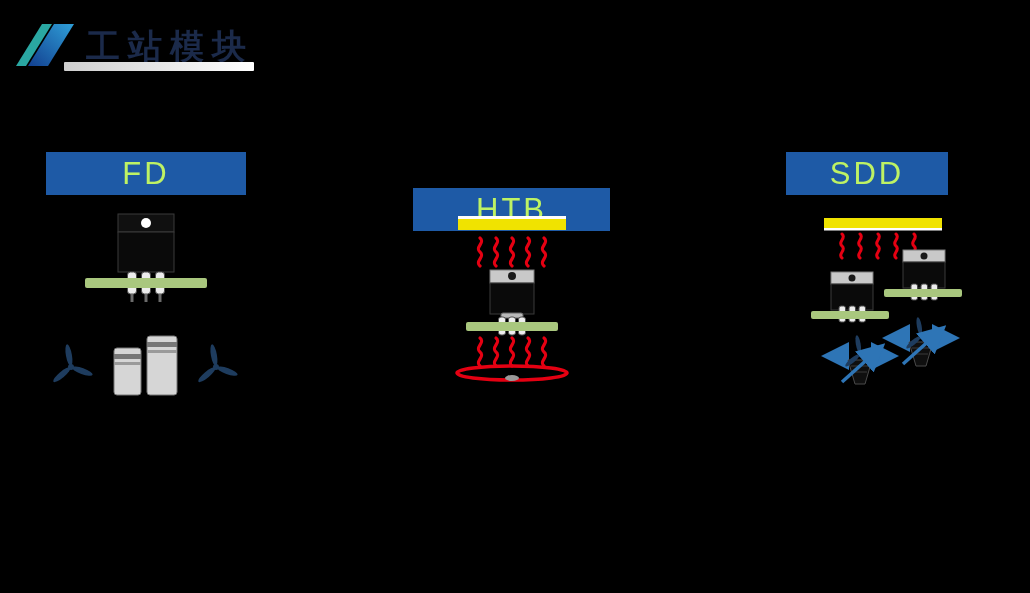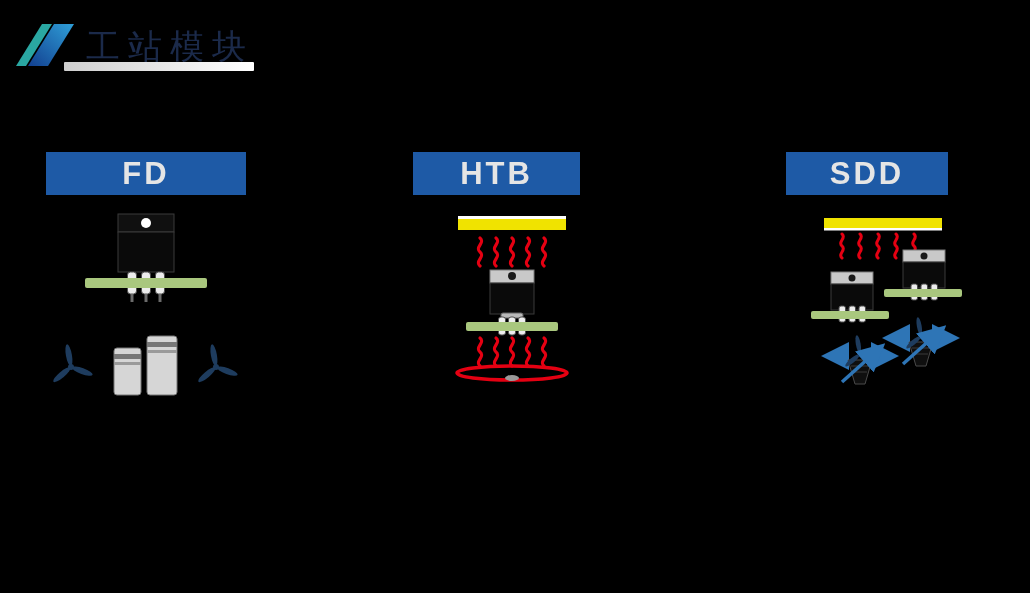--- a/index.html
+++ b/index.html
@@ -4,38 +4,38 @@
 <style>
   html,body{margin:0;padding:0;background:#000;}
   .canvas{
     position:relative;width:1030px;height:593px;background:#000;overflow:hidden;
     font-family:"Liberation Sans",sans-serif;
   }
   
   .logo{position:absolute;left:12px;top:14px;}
   .page-title{
     position:absolute;left:86px;top:24px;
-    font-size:34px;font-weight:normal;letter-spacing:8px;
+    font-size:34px;font-weight:bold;letter-spacing:8px;
     color:#1b2a4a; 
     font-family:"DejaVu Sans","Liberation Sans",sans-serif;
   }
   .title-underline{
     position:absolute;left:64px;top:62px;width:190px;height:9px;
     background:linear-gradient(90deg,#cfcfcf,#ffffff);
     border-radius:1px;
   }
   
   .mod-header{
     position:absolute;top:152px;height:43px;
-    background:#1e5aa6;color:#e5e5e5;
+    background:#1e5aa6;color:#bef264;
     display:flex;align-items:center;justify-content:center;
-    font-size:31px;font-weight:bold;letter-spacing:3px;
+    font-size:31px;font-weight:normal;letter-spacing:3px;
   }
   .h-fd{left:46px;width:200px;}
-  .h-htb{left:413px;width:167px;}
+  .h-htb{left:413px;width:197px;margin-top:36px;}
   .h-sdd{left:786px;width:162px;}
   
   .ill{position:absolute;}
   .ill-fd{left:40px;top:205px;}
   .ill-htb{left:432px;top:216px;}
   .ill-sdd{left:782px;top:210px;}
 </style>
 </head>
 <body>
 

